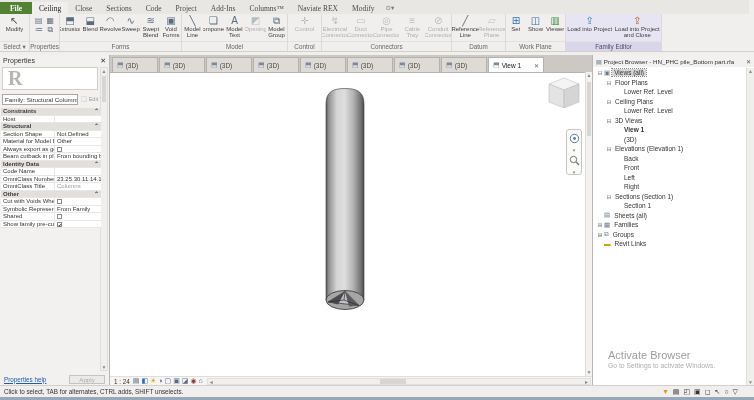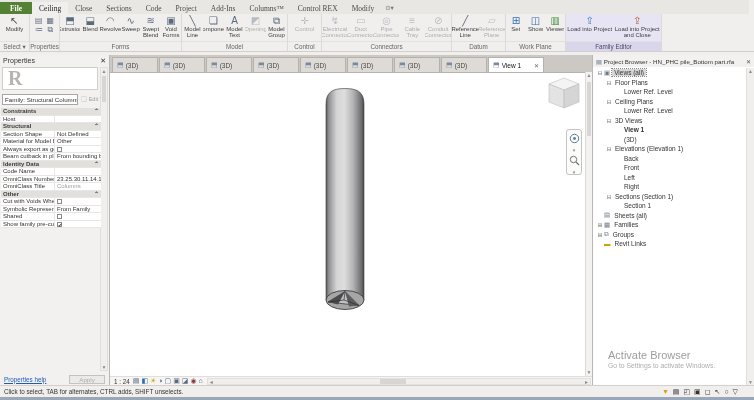--- a/index.html
+++ b/index.html
@@ -137,21 +137,21 @@
 
   <div class="tabs-row" id="ribbon-tabs">
       <span class="tab file">File</span>
       <span class="tab active">Ceiling</span>
       <span class="tab">Close</span>
       <span class="tab">Sections</span>
       <span class="tab">Code</span>
       <span class="tab">Project</span>
       <span class="tab">Add-Ins</span>
       <span class="tab">Columns™</span>
-      <span class="tab">Control REX</span>
+      <span class="tab">Naviate REX</span>
       <span class="tab">Modify</span>
       <span class="rib-toggle">⊙▾</span>
     </div>
 
   <div class="ribbon" id="ribbon-panels">
       <div class="panel" style="width: 30px;">
         <div class="btns">
           <div class="rbtn">
             <span class="ric" style="color: rgb(58, 58, 58);">↖</span>
             <span class="rlbl">Modify</span>

